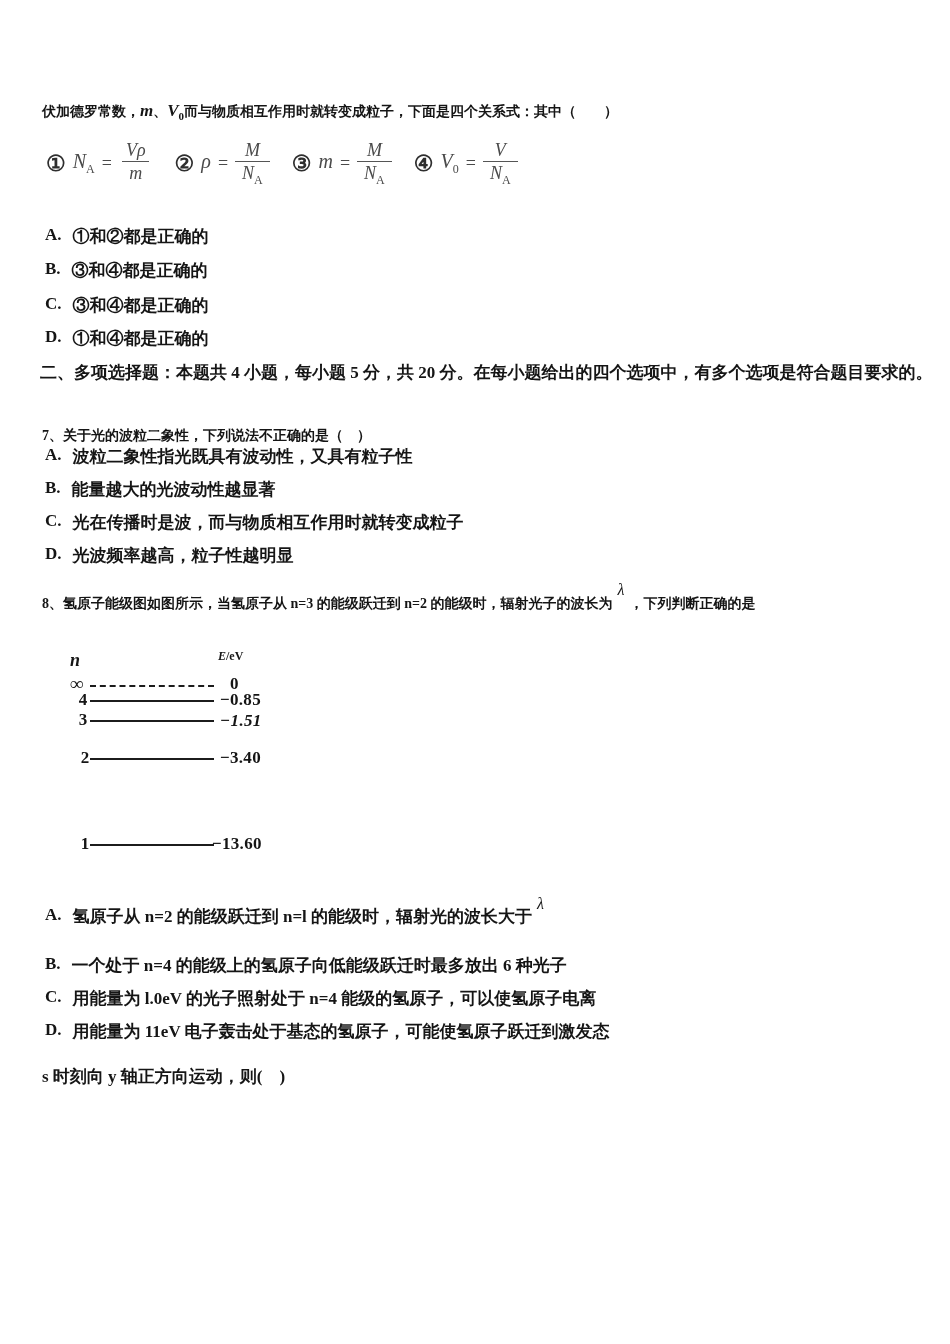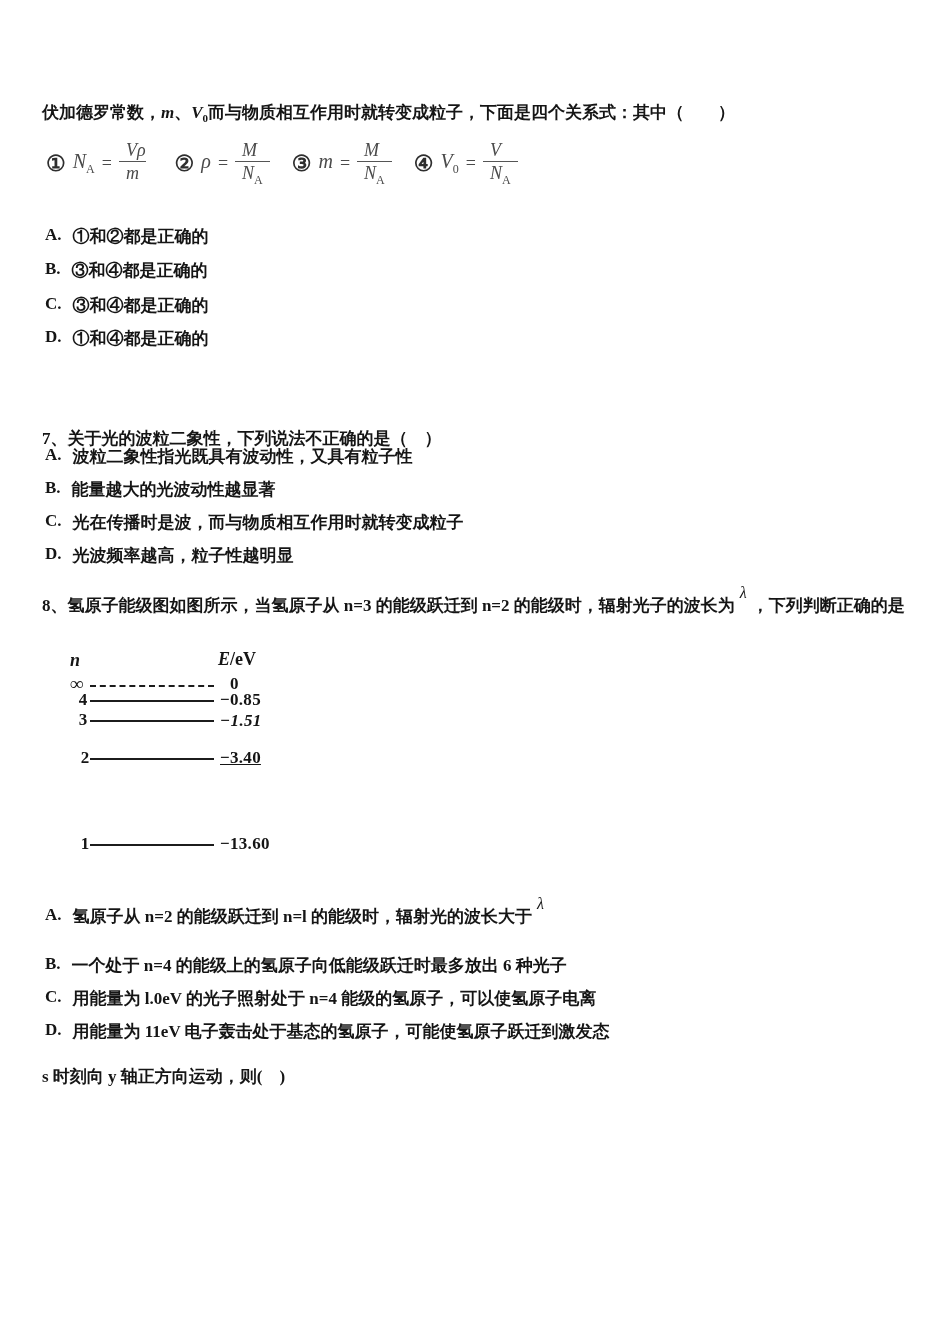--- a/index.html
+++ b/index.html
@@ -2,45 +2,45 @@
 <html><head>
 <meta charset="utf-8">
 <style>
   html,body{margin:0;padding:0;}
   body{
     width:950px;height:1344px;position:relative;overflow:hidden;
     background:#ffffff;color:#151515;
     font-family:"Liberation Serif","DejaVu Serif",serif;
   }
   .abs{position:absolute;}
-  .cn{font-size:17px;font-weight:700;white-space:nowrap;}
+  .cn{font-size:14px;font-weight:700;white-space:nowrap;}
   .para div{font-size:17px;font-weight:700;white-space:nowrap;}
   .var{font-style:italic;font-weight:600;font-size:17px;}
   .var sub{font-size:11px;font-style:normal;}
   
   .opt{display:flex;align-items:flex-start;}
   .opt .letter{font-size:17px;font-weight:700;margin-right:11px;white-space:nowrap;}
   .opt .otext{font-size:17px;font-weight:700;white-space:nowrap;}
   
   .fml-row{display:flex;align-items:center;gap:22px;color:#4a4a4a;}
   .fml{display:flex;align-items:center;gap:7px;}
   .fnum{font-size:22px;font-weight:700;color:#2e2e2e;}
   .lhs{font-style:italic;font-size:20px;}
   .lhs sub,.frac sub{font-size:12px;font-style:normal;}
   .eq{font-size:18px;}
-  .frac{display:inline-flex;flex-direction:column;align-items:flex-start;font-style:italic;font-size:18px;line-height:1.15;}
+  .frac{display:inline-flex;flex-direction:column;align-items:center;font-style:italic;font-size:18px;line-height:1.15;}
   .frac .numer{padding:0 7px;}
   .frac .denom{border-top:1.5px solid #555;padding:1px 7px 0 7px;}
   
   .sup-lambda{display:inline-block;font-style:italic;font-weight:400;font-size:16px;
     position:relative;top:-13px;margin:0 5px;}
   
   .ediagram{left:58px;top:648px;width:250px;height:215px;}
   .hdr-n{left:12px;top:2px;font-style:italic;font-size:18px;font-weight:700;}
-  .hdr-e{left:160px;top:1px;font-size:18px;font-weight:700;white-space:nowrap;}
+  .hdr-e{left:160px;top:1px;font-size:12px;font-weight:700;white-space:nowrap;}
   .hdr-e .em{font-style:italic;}
   .lvl-label{width:26px;text-align:center;font-size:17px;font-weight:700;line-height:1;}
   .lvl-line{left:32px;width:124px;height:0;border-top:2px solid #1c1c1c;}
   .lvl-line.dashed{border-top:2px dashed #1c1c1c;}
   .lvl-val{font-size:17px;font-weight:700;white-space:nowrap;letter-spacing:0.3px;}
 </style>
 </head>
 <body>
 
 <div class="abs" style="left:42px;top:101px;">
@@ -97,20 +97,21 @@
 <div class="abs opt" style="left:45px;top:294px;">
   <span class="letter">C.</span>
   <span class="otext">③和④都是正确的</span>
 </div>
 <div class="abs opt" style="left:45px;top:327px;">
   <span class="letter">D.</span>
   <span class="otext">①和④都是正确的</span>
 </div>
 
 <div class="abs para" style="left:40px;top:359px;line-height:28px;">
+  <div>二、多项选择题：本题共 4 小题，每小题 5 分，共 20 分。在每小题给出的四个选项中，有多个选项是符合题目要求的。</div>
 </div>
 
 <div class="abs cn" style="left:42px;top:410px;margin-top:17px;">7、关于光的波粒二象性，下列说法不正确的是（　）</div>
 
 <div class="abs opt" style="left:45px;top:445px;">
   <span class="letter">A.</span>
   <span class="otext">波粒二象性指光既具有波动性，又具有粒子性</span>
 </div>
 <div class="abs opt" style="left:45px;top:478px;">
   <span class="letter">B.</span>
@@ -140,25 +141,25 @@
   <span class="abs lvl-label" style="left:12px;top:43px;">4</span>
   <div class="abs lvl-line" style="top:52px;"></div>
   <span class="abs lvl-val" style="left:162px;top:42px;">−0.85</span>
 
   <span class="abs lvl-label" style="left:12px;top:63px;">3</span>
   <div class="abs lvl-line" style="top:72px;"></div>
   <span class="abs lvl-val" style="left:162px;top:63px;font-style:italic;">−1.51</span>
 
   <span class="abs lvl-label" style="left:14px;top:101px;">2</span>
   <div class="abs lvl-line" style="top:110px;"></div>
-  <span class="abs lvl-val" style="left:162px;top:100px;text-decoration:underline;">−3.40</span>
+  <span class="abs lvl-val" style="left:162px;top:100px;">−3.40</span>
 
   <span class="abs lvl-label" style="left:14px;top:187px;">1</span>
   <div class="abs lvl-line" style="top:196px;"></div>
-  <span class="abs lvl-val" style="left:162px;top:186px;">−13.60</span>
+  <span class="abs lvl-val" style="left:154px;top:186px;">−13.60</span>
 </div>
 
 <div class="abs opt" style="left:45px;top:905px;">
   <span class="letter">A.</span>
   <span class="otext"><span>氢原子从 n=2 的能级跃迁到 n=l 的能级时，辐射光的波长大于</span><span class="sup-lambda">λ</span></span>
 </div>
 <div class="abs opt" style="left:45px;top:954px;">
   <span class="letter">B.</span>
   <span class="otext">一个处于 n=4 的能级上的氢原子向低能级跃迁时最多放出 6 种光子</span>
 </div>

